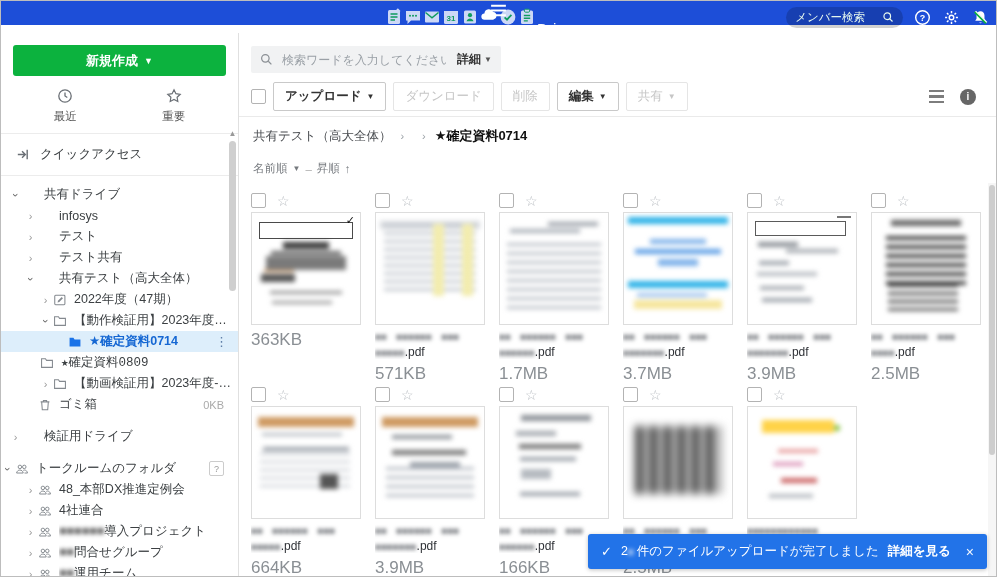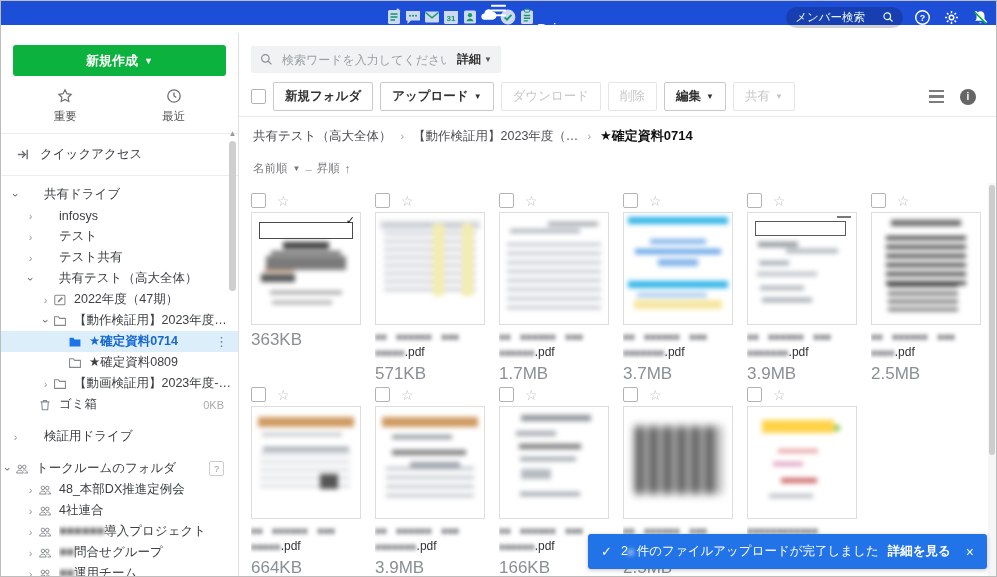--- a/index.html
+++ b/index.html
@@ -257,30 +257,30 @@
   </div>
 
   <div class="sidebar">
     <button class="new-btn">
       <span>新規作成</span>
       <span class="caret">▼</span>
     </button>
     <div class="quickrow" id="quickRow">
         <div class="qi">
           <span><svg viewBox="0 0 16 16">
-              <path d="M8 1.8l1.9 3.9 4.3.6-3.1 3 .7 4.2L8 11.5l-3.8 2 .7-4.2-3.1-3 4.3-.6z" fill="none" stroke="#6a6f75" stroke-width="1.2"></path>
-            </svg></span>
-          <span>重要</span>
-        </div>
-        <div class="qi">
-          <span><svg viewBox="0 0 16 16">
               <circle cx="8" cy="8" r="6.2" fill="none" stroke="#6a6f75" stroke-width="1.3"></circle>
               <path d="M8 4.6V8l2.3 1.5" fill="none" stroke="#6a6f75" stroke-width="1.3"></path>
             </svg></span>
           <span>最近</span>
+        </div>
+        <div class="qi">
+          <span><svg viewBox="0 0 16 16">
+              <path d="M8 1.8l1.9 3.9 4.3.6-3.1 3 .7 4.2L8 11.5l-3.8 2 .7-4.2-3.1-3 4.3-.6z" fill="none" stroke="#6a6f75" stroke-width="1.2"></path>
+            </svg></span>
+          <span>重要</span>
         </div>
       </div>
     <div class="qaccess">
       <svg viewBox="0 0 16 16">
           <path d="M13 3v10M3 8h7M7.5 4.5 11 8l-3.5 3.5" fill="none" stroke="#6a6f75" stroke-width="1.5"></path>
         </svg>
       <span>クイックアクセス</span>
     </div>
     <div class="tree" id="tree">
         <div class="trow" style="padding-left: 8px;">
@@ -350,21 +350,21 @@
         <div class="trow selected" style="padding-left: 53px;">
           <span class="arr"></span>
           <span class="ticon">
             <svg viewBox="0 0 16 16">
               <path d="M1.8 3.2h4.4l1.3 1.8h6.7v8H1.8z" fill="#1a73e8"></path>
             </svg>
           </span>
           <span class="tlabel">★確定資料0714</span>
           <span class="kebab">⋮</span>
         </div>
-        <div class="trow" style="padding-left: 53px;">
+        <div class="trow" style="padding-left: 25px; font-family: Liberation Mono, monospace;">
           <span class="arr"></span>
           <span class="ticon">
             <svg viewBox="0 0 16 16">
               <path d="M1.8 3.2h4.4l1.3 1.8h6.7v8H1.8z" fill="none" stroke="currentColor" stroke-width="1.2"></path>
             </svg>
           </span>
           <span class="tlabel">★確定資料0809</span>
         </div>
         <div class="trow" style="padding-left: 38px;">
           <span class="arr">›</span>
@@ -477,23 +477,20 @@
       <input type="text" placeholder="検索ワードを入力してください。" style="">
       <div class="detail-dd">
         <span>詳細</span>
         <span class="caret">▼</span>
       </div>
     </div>
 
     <div class="toolbar">
       <div class="cb"></div>
       <span id="toolbarBtns" style="display:flex;gap:7px;">
-          <button class="tbtn">
-            <span>新規フォルダ</span>
-          </button>
           <button class="tbtn">
             <span>アップロード</span>
             <span class="caret">▼</span>
           </button>
           <button class="tbtn disabled">
             <span>ダウンロード</span>
           </button>
           <button class="tbtn disabled">
             <span>削除</span>
           </button>
@@ -514,21 +511,20 @@
           </div>
         <i class="infoic">i</i>
       </div>
     </div>
 
     <div class="divider"></div>
 
     <div class="crumbs" id="crumbs">
         <span class="c-item">共有テスト（高大全体）</span>
         <span class="sep">›</span>
-        <span class="c-item">【動作検証用】2023年度（…</span>
         <span class="sep">›</span>
         <span class="c-item last">★確定資料0714</span>
       </div>
 
     <div class="sortrow">
       <span>名前順</span>
       <span class="caret">▼</span>
       <span class="dash">–</span>
       <span>昇順</span>
       <span>↑</span>

